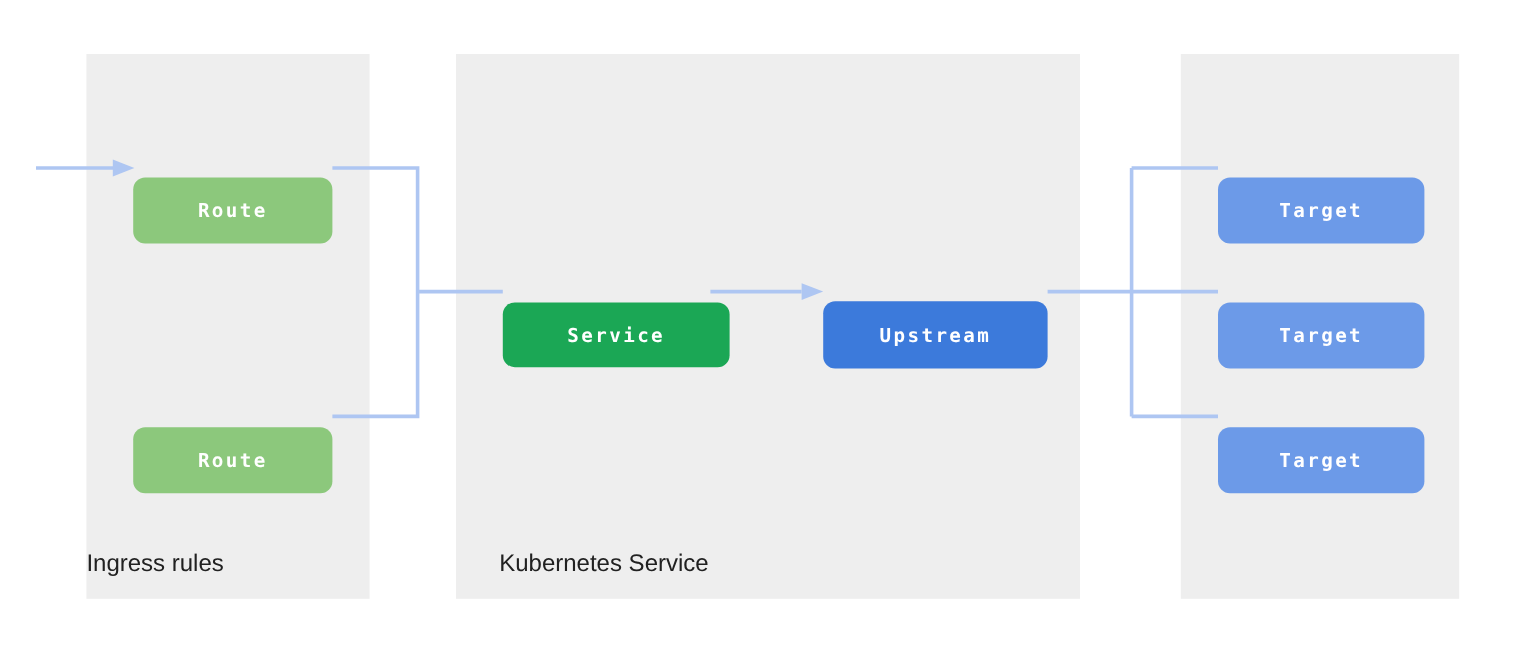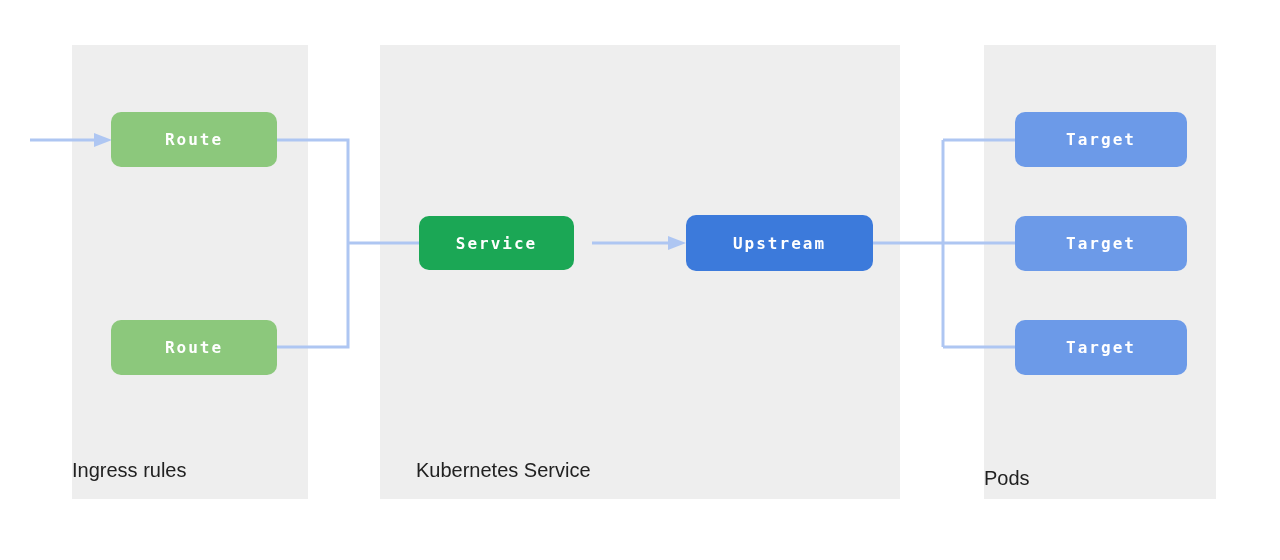--- a/index.html
+++ b/index.html
@@ -37,24 +37,25 @@
     position: absolute;
     border-radius: 10px;
     display: flex;
     align-items: center;
     justify-content: center;
     color: var(--node-text, #FFFFFF);
     font-family: "DejaVu Sans Mono", monospace;
     font-weight: bold;
     font-size: 16px;
     letter-spacing: 2px;
+    margin-top: 36px;
   }
   .node-route-1  { left: 111px;  top: 112px; width: 166px; height: 55px; background: var(--route-fill, #8CC87C); }
   .node-route-2  { left: 111px;  top: 320px; width: 166px; height: 55px; background: var(--route-fill, #8CC87C); }
-  .node-service  { left: 419px;  top: 216px; width: 155px; height: 54px; background: var(--service-fill, #1BA755); }
+  .node-service  { left: 419px;  top: 216px; width: 189px; height: 54px; background: var(--service-fill, #1BA755); }
   .node-upstream { left: 686px;  top: 215px; width: 187px; height: 56px; background: var(--upstream-fill, #3C7ADB); }
   .node-target-1 { left: 1015px; top: 112px; width: 172px; height: 55px; background: var(--target-fill, #6C9AE8); }
   .node-target-2 { left: 1015px; top: 216px; width: 172px; height: 55px; background: var(--target-fill, #6C9AE8); }
   .node-target-3 { left: 1015px; top: 320px; width: 172px; height: 55px; background: var(--target-fill, #6C9AE8); }
 
   .panel-label {
     position: absolute;
     font-size: 20px;
     color: var(--label-text, #212121);
     text-align: left;
@@ -103,15 +104,14 @@
   </div>
   <div class="node node-target-2">
     <span>Target</span>
   </div>
   <div class="node node-target-3">
     <span>Target</span>
   </div>
 
   <div class="panel-label label-ingress">Ingress rules</div>
   <div class="panel-label label-k8s">Kubernetes Service</div>
-  <div class="panel-label label-pods">Pods</div>
 
 </div>
 
 </body></html>

